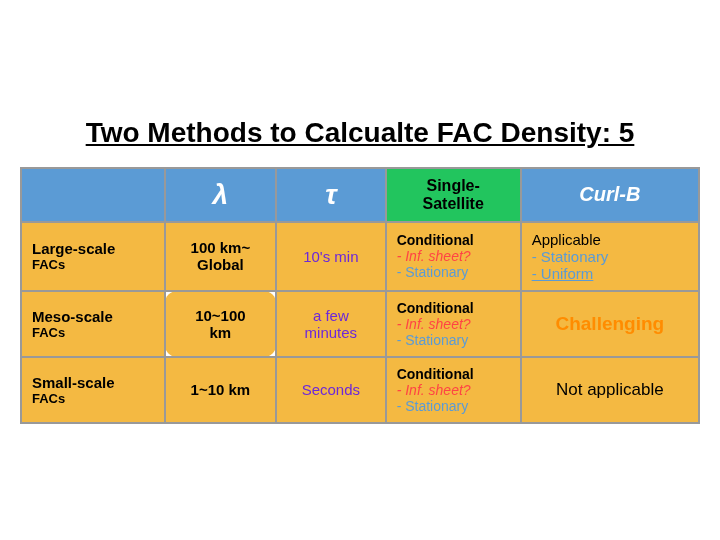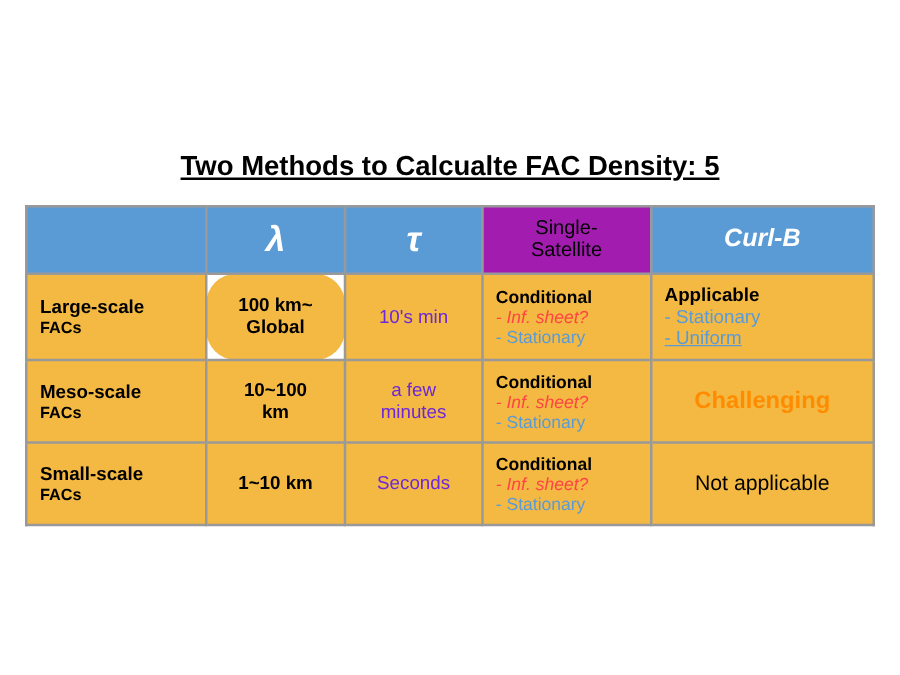--- a/index.html
+++ b/index.html
@@ -10,21 +10,21 @@
       background: #ffffff;
       font-family: Arial, Helvetica, sans-serif;
       display: flex;
       flex-direction: column;
       align-items: center;
       justify-content: center;
       padding: 20px;
     }
 
     .title {
-      font-size: 22px;
+      font-size: 28px;
       font-weight: bold;
       text-decoration: underline;
       margin-bottom: 18px;
       text-align: center;
       color: #000;
     }
 
     table {
       border-collapse: collapse;
       width: 680px;
@@ -123,21 +123,21 @@
       color: #5b9bd5;
     }
 
     .result-applicable {
       text-align: left;
       font-size: 15px;
       color: #000;
       background-color: #d0e8ff;
     }
 
-    .result-applicable .line1 { color: #000; font-weight: bold; }
+    .result-applicable .line1 { color: #000; font-weight: normal; }
     .result-applicable .line2 { color: #5b9bd5; }
     .result-applicable .line3 { color: #5b9bd5; text-decoration: underline; }
 
     .result-challenging {
       background-color: #ffff99;
       font-size: 19px;
       font-weight: bold;
       color: #ff8c00;
     }
 
@@ -165,53 +165,53 @@
   <tbody>
 
     <tr class="header-row">
       <td class="col-header-empty"></td>
       <td>
         <span class="header-lambda">λ</span>
       </td>
       <td>
         <span class="header-tau">τ</span>
       </td>
-      <td class="col-satellite" style="background-color:#a21caf; color:#000; font-style:normal; font-weight:normal; font-size:16px;">
+      <td class="col-satellite" style="background-color:#22c55e; color:#000; font-style:normal; font-weight:bold; font-size:16px;">
         <span>Single-</span><br>
         <span>Satellite</span>
       </td>
       <td class="header-curlb">Curl-B</td>
     </tr>
 
     <tr class="row-large">
       <td class="row-label">
         <strong>Large-scale</strong>
         <span class="sub">FACs</span>
       </td>
-      <td class="row-lambda" style="white-space:pre-line;border-radius:24px;">100 km~
+      <td class="row-lambda" style="white-space:pre-line;">100 km~
 Global</td>
       <td class="row-tau">10's min</td>
       <td class="conditional-cell">
         <span class="line1">Conditional</span><br>
         <span class="line2">- Inf. sheet?</span><br>
         <span class="line3">- Stationary</span>
       </td>
       <td class="result-applicable">
         <span class="line1">Applicable</span><br>
         <span class="line2">- Stationary</span><br>
         <span class="line3">- Uniform</span>
       </td>
     </tr>
 
     <tr class="row-meso">
       <td class="row-label">
         <strong>Meso-scale</strong>
         <span class="sub">FACs</span>
       </td>
-      <td class="row-lambda" style="white-space:pre-line;">10~100
+      <td class="row-lambda" style="white-space:pre-line;border-radius:12px;">10~100
 km</td>
       <td class="row-tau" style="white-space:pre-line;">a few
 minutes</td>
       <td class="conditional-cell">
         <span class="line1">Conditional</span><br>
         <span class="line2">- Inf. sheet?</span><br>
         <span class="line3">- Stationary</span>
       </td>
       <td class="result-challenging">Challenging</td>
     </tr>

